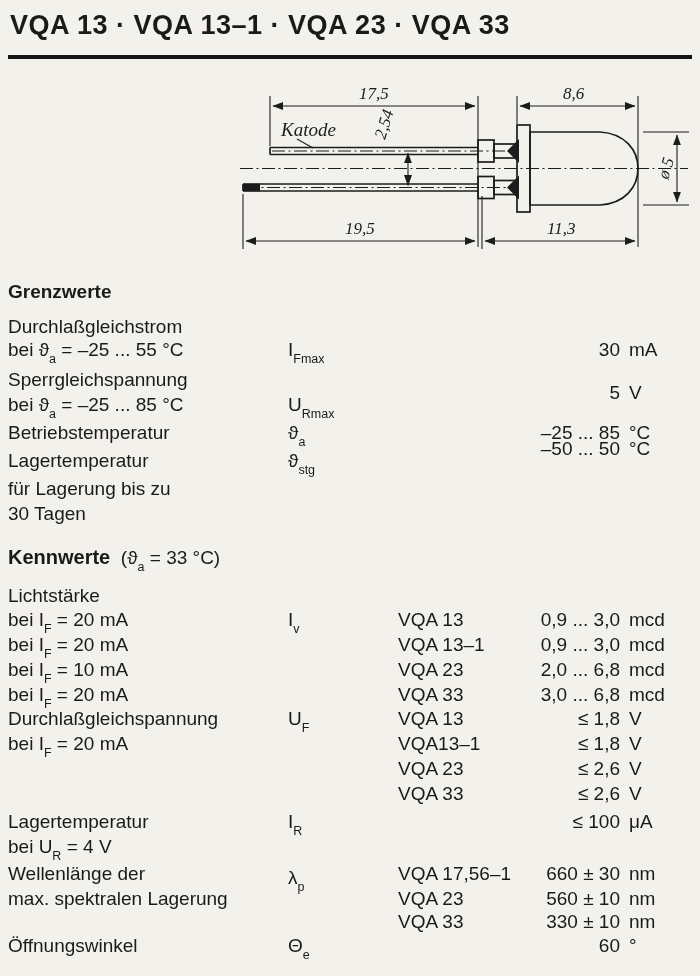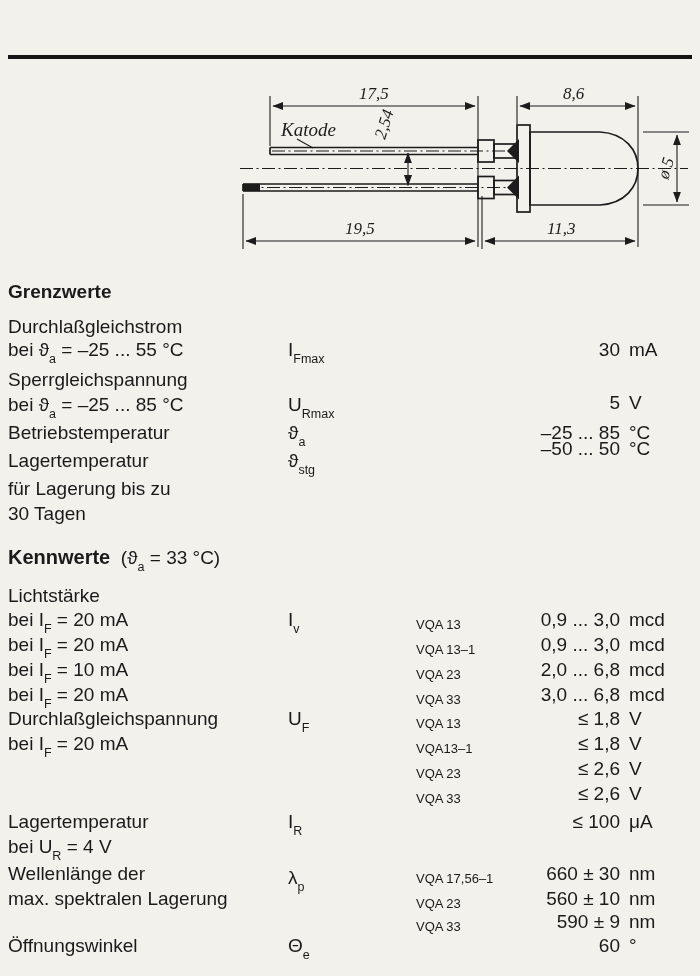--- a/index.html
+++ b/index.html
@@ -11,37 +11,38 @@
     position:relative;
     overflow:hidden;
   }
   .page { position:relative; width:700px; height:976px; }
   .abs { position:absolute; white-space:nowrap; }
   .title { left:10px; top:10px; font-size:27px; font-weight:700; letter-spacing:0.5px; }
   .rule { left:8px; top:55px; width:684px; height:4px; background:#151515; }
   .h2 { font-size:20px; font-weight:700; }
   .ln { position:absolute; left:8px; font-size:19px; white-space:nowrap; }
   .sym { position:absolute; left:288px; font-size:19px; white-space:nowrap; }
-  .typ { position:absolute; left:416px; font-size:13px; white-space:nowrap;margin-top:8px; }
+  .typ { position:absolute; left:398px; font-size:19px; white-space:nowrap; }
   .val { position:absolute; left:415px; width:256px; text-align:right; font-size:19px; white-space:nowrap; }
   .val .unit { display:inline-block; min-width:42px; text-align:left; margin-left:9px; }
   sub.ss { font-size:12.5px; line-height:0; position:relative; bottom:-2px; letter-spacing:0; }
   .drawing { position:absolute; left:195px; top:76px; }
   .drawing text { font-family:"Liberation Serif","DejaVu Serif",serif; font-style:italic; font-size:17px; fill:#1c1c1c; }
   .drawing .kat { font-size:19px; }
   .ol { stroke:#1c1c1c; stroke-width:1.7; fill:none; }
   .dl { stroke:#1c1c1c; stroke-width:1.1; fill:none; }
   .cl { stroke:#1c1c1c; stroke-width:1.1; fill:none; stroke-dasharray:13 3.5 2 3.5; }
   .fil { fill:#1c1c1c; stroke:none; }
 </style>
 </head>
 <body>
 
 <div class="page">
 
+  <div class="abs title">VQA 13 · VQA 13–1 · VQA 23 · VQA 33</div>
   <div class="abs rule"></div>
 
   <svg class="drawing" width="505" height="195" viewBox="0 0 505 195">
     <defs>
       <marker id="ar" viewBox="0 0 10 10" refX="9.5" refY="5" markerWidth="10" markerHeight="10" orient="auto-start-reverse">
         <path d="M0,1.3 L10,5 L0,8.7 z" fill="#1c1c1c"></path>
       </marker>
     </defs>
 
     <line class="cl" x1="45" y1="92.5" x2="493" y2="92.5"></line>
@@ -113,21 +114,21 @@
     <div class="ln h2" style="top:281px">Grenzwerte</div>
 
     <div class="ln" style="top:316px">Durchlaßgleichstrom</div>
     <div class="ln" style="top:339px"><span>bei </span><span>ϑ</span><sub class="ss">a</sub><span> = –25 ... 55 °C</span></div>
     <div class="sym" style="top:339px"><span>I</span><sub class="ss">Fmax</sub></div>
     <div class="val" style="top:339px"><span>30</span><span class="unit">mA</span></div>
 
     <div class="ln" style="top:369px">Sperrgleichspannung</div>
     <div class="ln" style="top:394px"><span>bei </span><span>ϑ</span><sub class="ss">a</sub><span> = –25 ... 85 °C</span></div>
     <div class="sym" style="top:394px"><span>U</span><sub class="ss">Rmax</sub></div>
-    <div class="val" style="top:392px"><span>5</span><span class="unit">V</span></div>
+    <div class="val" style="top:382px"><span>5</span><span class="unit">V</span></div>
 
     <div class="ln" style="top:422px">Betriebstemperatur</div>
     <div class="sym" style="top:422px"><span>ϑ</span><sub class="ss">a</sub></div>
     <div class="val" style="top:422px"><span>–25 ... 85</span><span class="unit">°C</span></div>
 
     <div class="ln" style="top:450px">Lagertemperatur</div>
     <div class="sym" style="top:450px"><span>ϑ</span><sub class="ss">stg</sub></div>
     <div class="val" style="top:438px"><span>–50 ... 50</span><span class="unit">°C</span></div>
     <div class="ln" style="top:478px">für Lagerung bis zu</div>
     <div class="ln" style="top:503px">30 Tagen</div>
@@ -178,20 +179,20 @@
     <div class="ln" style="top:863px">Wellenlänge der</div>
     <div class="sym" style="top:867px"><span>λ</span><sub class="ss">p</sub></div>
     <div class="typ" style="top:863px">VQA 17,56–1</div>
     <div class="val" style="top:863px"><span>660 ± 30</span><span class="unit">nm</span></div>
 
     <div class="ln" style="top:888px">max. spektralen Lagerung</div>
     <div class="typ" style="top:888px">VQA 23</div>
     <div class="val" style="top:888px"><span>560 ± 10</span><span class="unit">nm</span></div>
 
     <div class="typ" style="top:911px">VQA 33</div>
-    <div class="val" style="top:911px"><span>590 ± 9</span><span class="unit">nm</span></div>
+    <div class="val" style="top:911px"><span>330 ± 10</span><span class="unit">nm</span></div>
 
     <div class="ln" style="top:935px">Öffnungswinkel</div>
     <div class="sym" style="top:935px"><span>Θ</span><sub class="ss">e</sub></div>
     <div class="val" style="top:935px"><span>60</span><span class="unit">°</span></div>
   </section>
 
 </div>
 
 </body></html>

